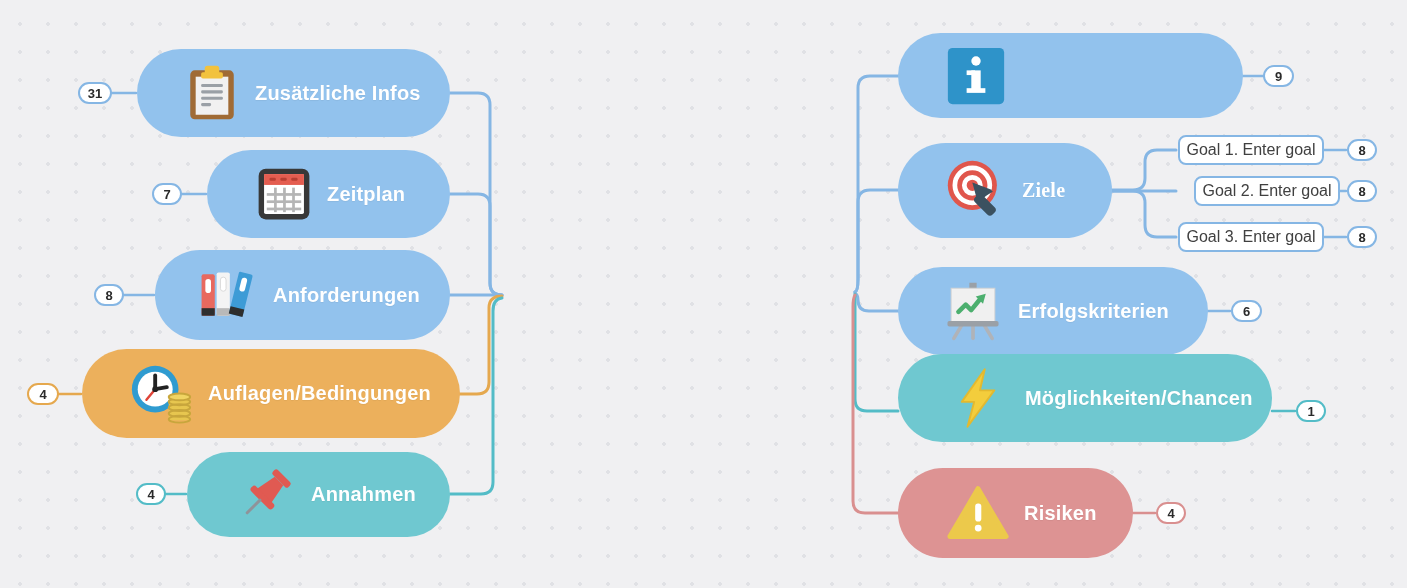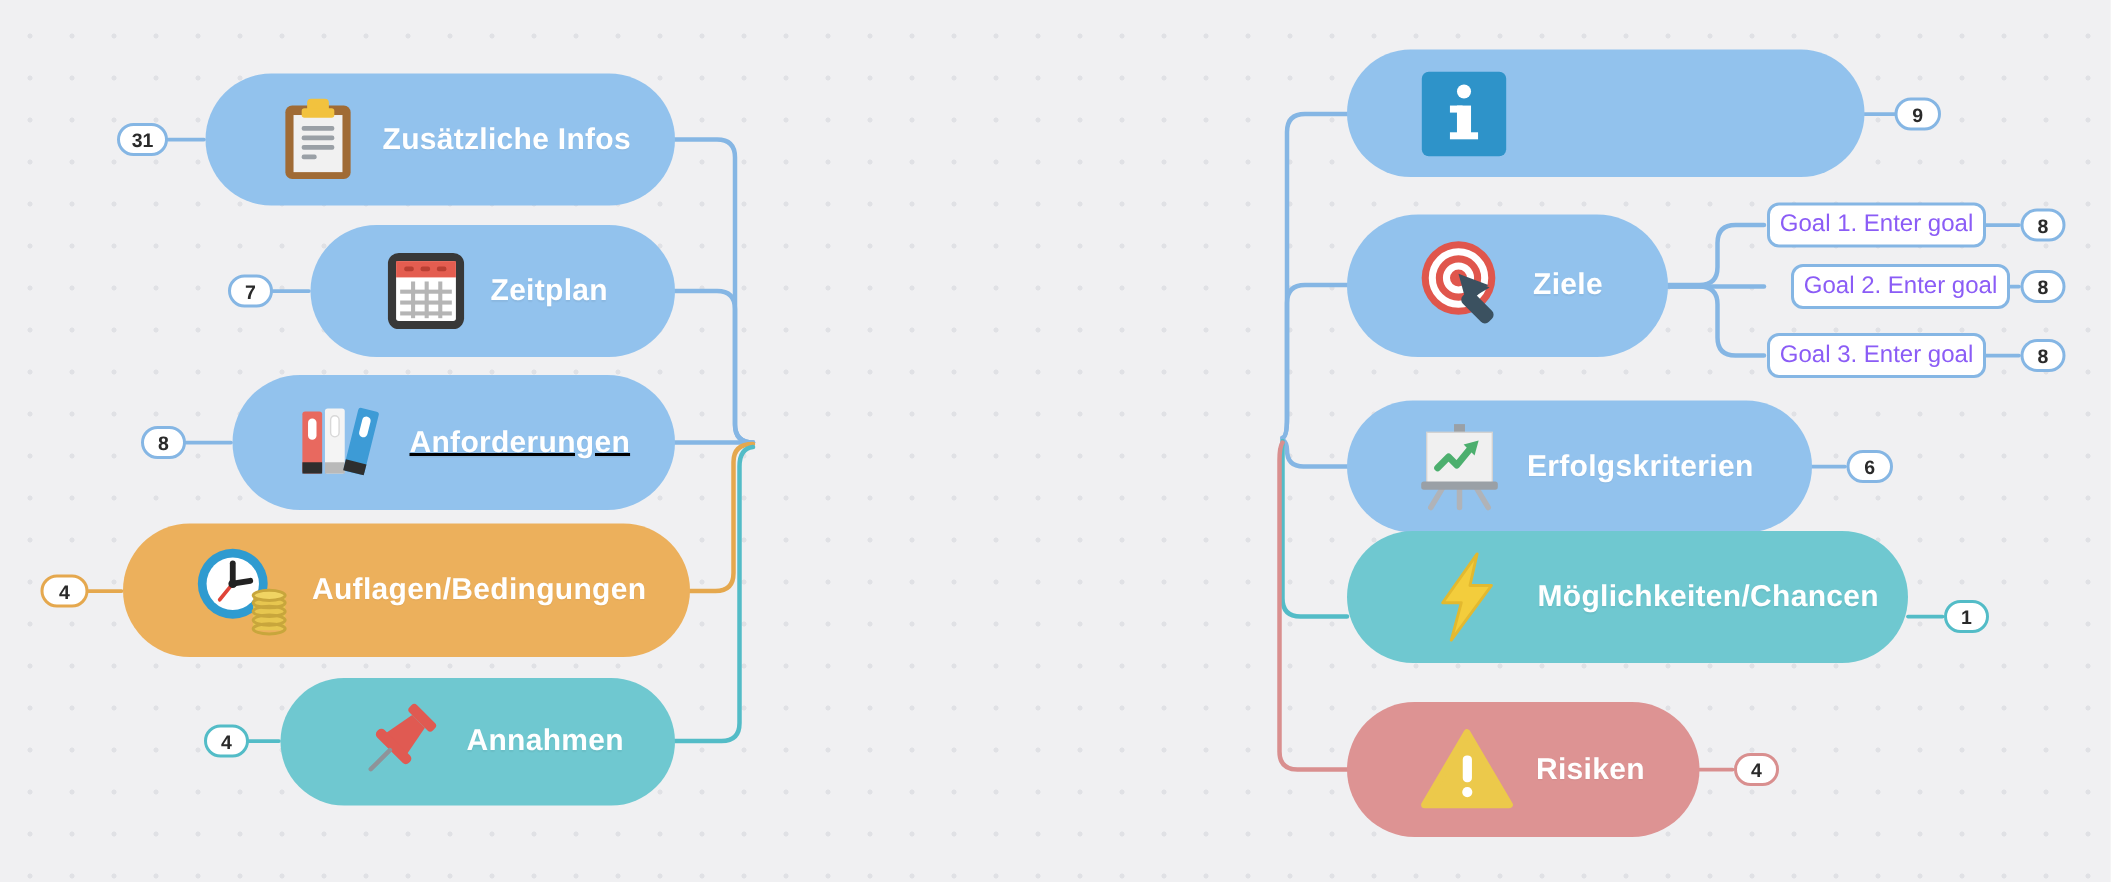--- a/index.html
+++ b/index.html
@@ -36,38 +36,38 @@
     border-radius:52px;display:flex;align-items:center;gap:16px;
     box-sizing:border-box;padding-left:75px;cursor:pointer;
   }
   .center-label{font-size:24px;color:#151515;white-space:nowrap;}
   .goal{
     position:absolute;left:1178px;width:146px;height:30px;
     background:#fff;border:2px solid var(--connector-blue,#85b6e4);
     border-radius:8px;display:flex;align-items:center;justify-content:center;
     box-sizing:border-box;cursor:pointer;
   }
-  .goal-label{font-size:16px;color:#8b5cf6;white-space:nowrap;}
+  .goal-label{font-size:16px;color:#404040;white-space:nowrap;}
   .badge{
     position:absolute;height:22px;background:#fff;border-radius:12px;
     display:flex;align-items:center;justify-content:center;
     font-size:13px;font-weight:700;color:#2a2a2a;box-sizing:border-box;
     border:2px solid var(--connector-blue,#85b6e4);cursor:pointer;
   }
   .badge--orange{border-color:var(--connector-orange,#e5a84e);}
   .badge--teal{border-color:var(--connector-teal,#53bcc7);}
   .badge--red{border-color:var(--connector-red,#d98f8f);}
   
   .n-zusatz{left:137px;top:49px;width:313px;height:88px;padding-left:46px;}
   .n-zeitplan{left:207px;top:150px;width:243px;height:88px;padding-left:48px;}
-  .n-anford{left:155px;top:250px;width:295px;height:90px;padding-left:40px;text-decoration:underline;}
+  .n-anford{left:155px;top:250px;width:295px;height:90px;padding-left:40px;}
   .n-auflagen{left:82px;top:349px;width:378px;height:89px;padding-left:46px;}
   .n-annahmen{left:187px;top:452px;width:263px;height:85px;padding-left:50px;}
   .n-projinfo{left:898px;top:33px;width:345px;height:85px;padding-left:48px;}
-  .n-ziele{left:898px;top:143px;width:214px;height:95px;padding-left:46px;gap:10px;}
+  .n-ziele{left:898px;top:143px;width:214px;height:95px;padding-left:46px;gap:10px;font-family:Liberation Serif, serif;}
   .n-erfolg{left:898px;top:267px;width:310px;height:88px;padding-left:44px;}
   .n-chancen{left:898px;top:354px;width:374px;height:88px;padding-left:58px;gap:23px;}
   .n-risiken{left:898px;top:468px;width:235px;height:90px;padding-left:48px;}
 </style>
 </head>
 <body>
 
 <div id="stage">
 
   <svg class="connectors" width="1407" height="588" viewBox="0 0 1407 588">

